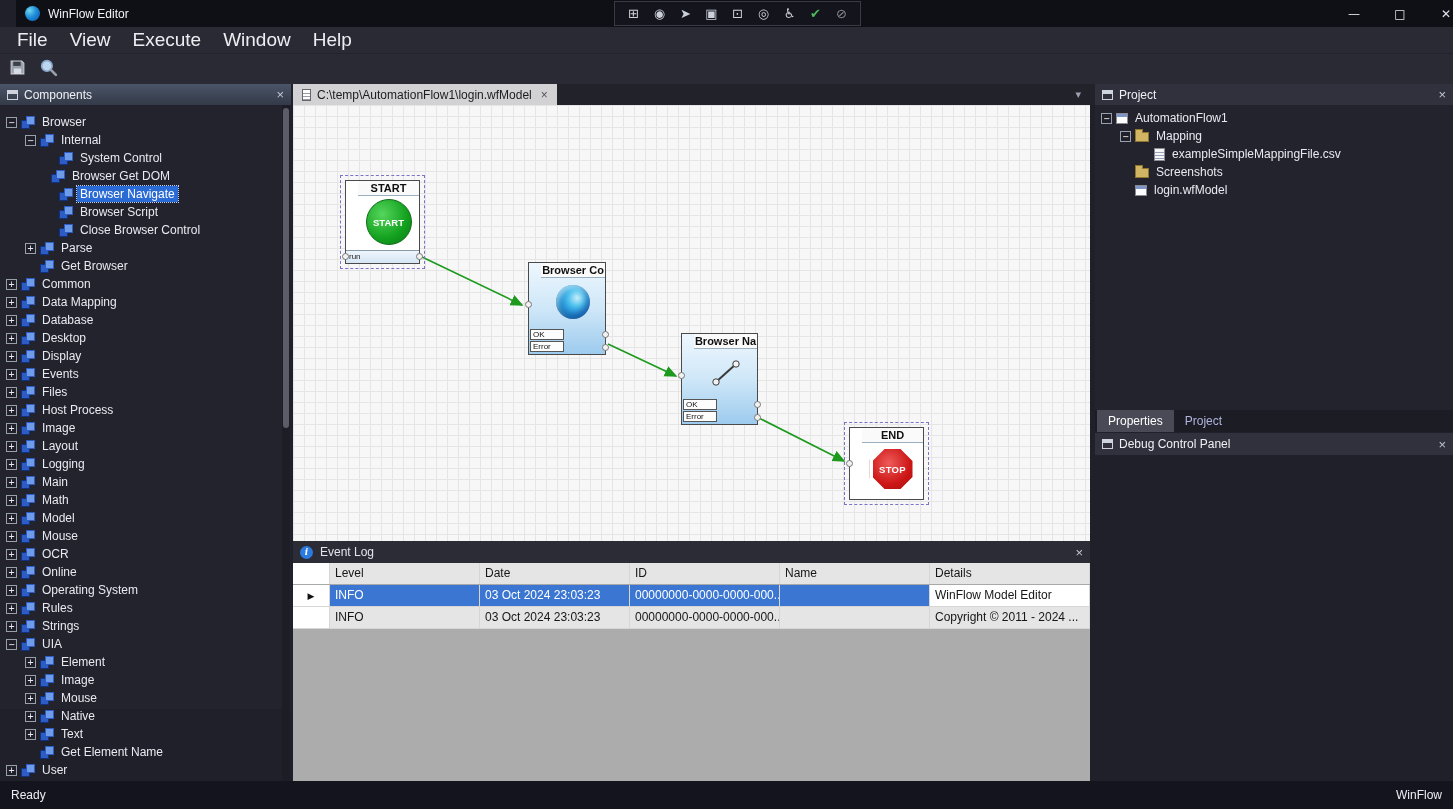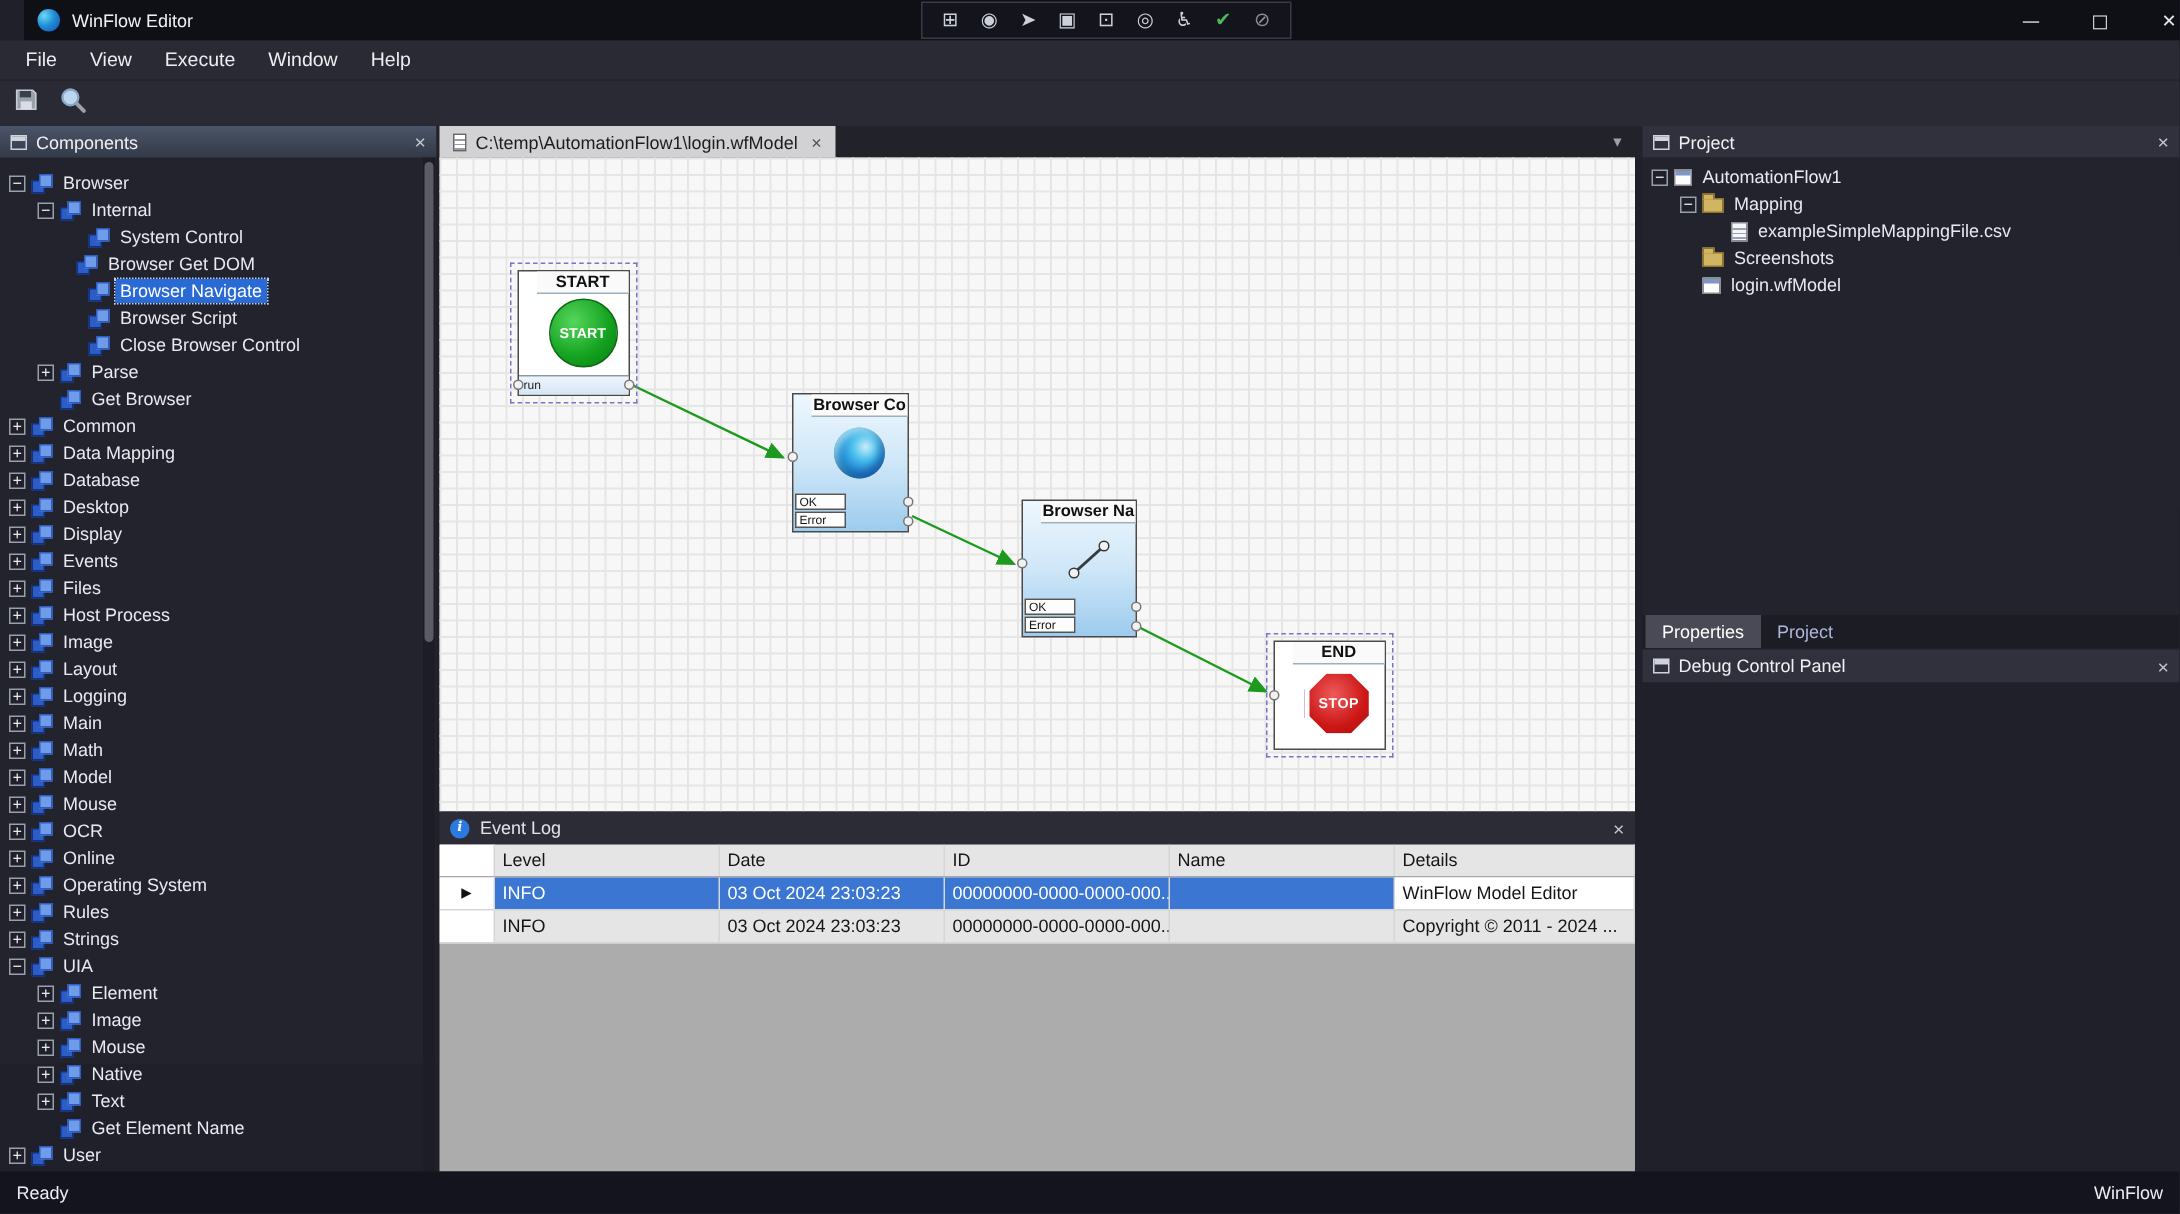--- a/index.html
+++ b/index.html
@@ -12,21 +12,21 @@
   
   .titlebar{position:absolute;left:16px;top:0;width:1453px;height:27px;background:#0f0f16;display:flex;align-items:center;}
   .app-logo{width:15px;height:15px;border-radius:50%;margin-left:9px;background:radial-gradient(circle at 30% 30%,#6fd8f0,#1f8fd8 45%,#0f4fb0);}
   .app-title{margin-left:8px;font-size:12px;color:#f2f2f6;}
   .tt-box{position:absolute;left:598px;top:1px;height:25px;display:flex;align-items:center;gap:3px;padding:0 7px;background:#14141c;border:1px solid #3a3a46;}
   .tt-icon{width:23px;text-align:center;font-family:"DejaVu Sans",sans-serif;font-size:13px;color:#ccd0da;}
   .win-btns{position:absolute;right:0;top:0;height:27px;display:flex;}
   .win-btn{width:46px;height:27px;display:flex;align-items:center;justify-content:center;font-size:12px;color:#e4e6ee;font-family:"DejaVu Sans",sans-serif;}
   
   .menubar{position:absolute;left:0;top:27px;width:1453px;height:26px;background:#2a2a34;display:flex;align-items:center;padding-left:6px;}
-  .menu-item{padding:0 11px;font-size:13px;line-height:26px;color:#ededf2;}
+  .menu-item{padding:0 11px;font-size:19px;line-height:26px;color:#ededf2;}
   .toolbar{position:absolute;left:0;top:53px;width:1453px;height:31px;background:#2a2a34;border-top:1px solid #232330;display:flex;align-items:center;gap:13px;padding-left:9px;}
   
   .dock-header{display:flex;align-items:center;gap:6px;padding:0 7px;font-size:12px;color:#f0f0f4;}
   .dock-close{margin-left:auto;color:#c2c6d0;font-size:13px;line-height:1;}
   .win-icon{width:11px;height:10px;border:1px solid #cfd3dc;position:relative;flex:0 0 11px;}
   .win-icon::before{content:"";position:absolute;left:0;top:0;right:0;height:3px;background:#cfd3dc;}
   
   #components-panel{position:absolute;left:0;top:84px;width:291px;height:625px;background:#23232e;}
   #components-header{position:absolute;left:0;top:0;width:291px;height:21px;background:linear-gradient(#4b5568,#333a48);}
   #components-tree{position:absolute;left:0;top:21px;width:281px;height:676px;overflow:hidden;padding-top:8px;}

